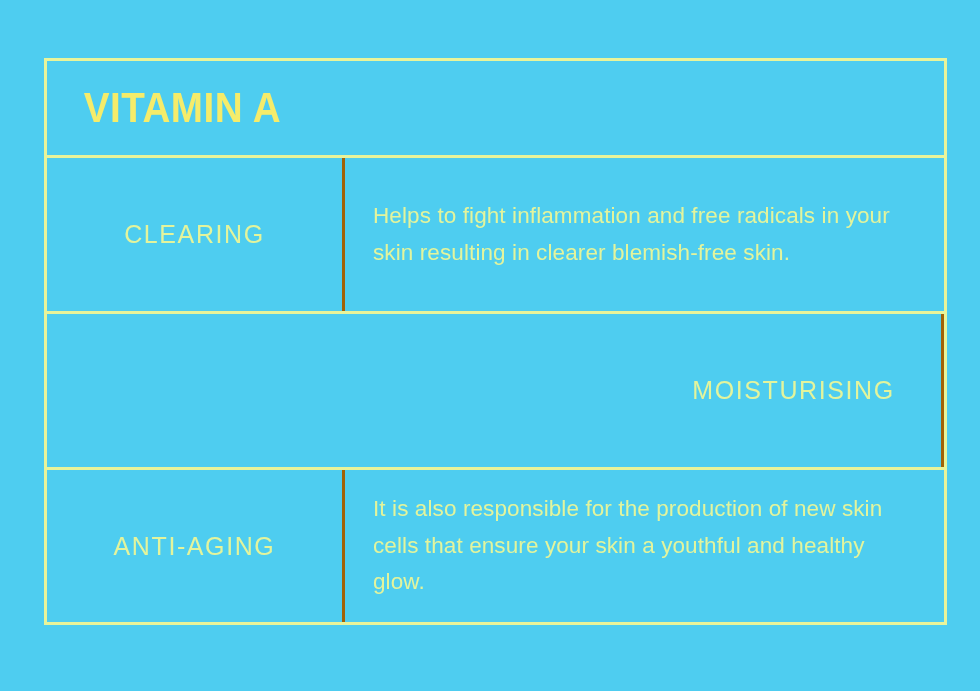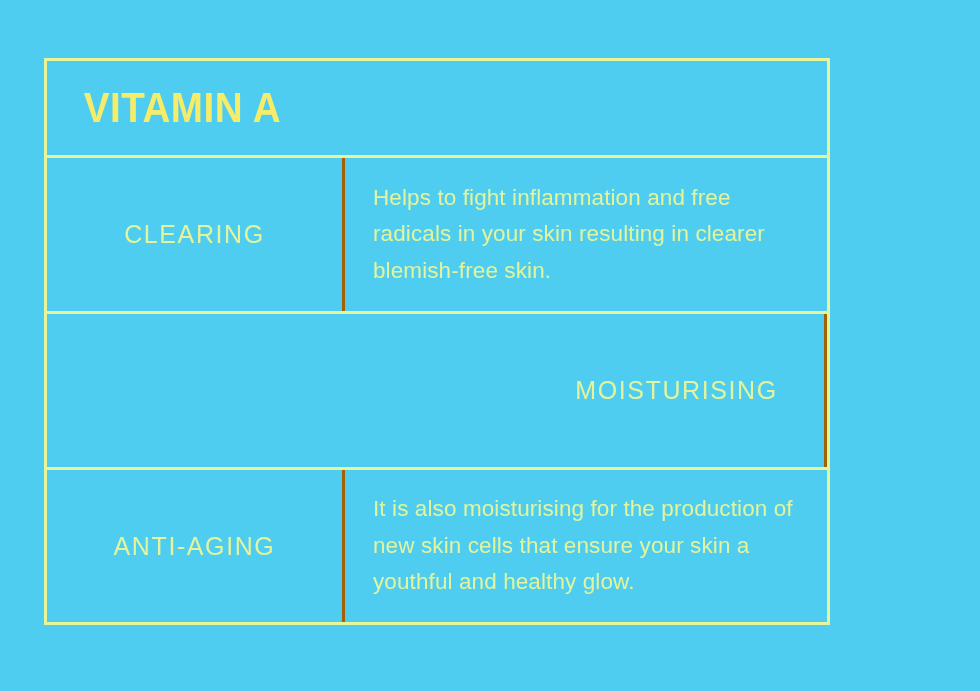--- a/index.html
+++ b/index.html
@@ -11,21 +11,21 @@
     height: 691px;
     background: #4ecdf0;
     font-family: "Liberation Sans", sans-serif;
     overflow: hidden;
   }
 
   .card {
     position: absolute;
     left: 44px;
     top: 58px;
-    width: 786px;
+    width: 903px;
     height: 567px;
     box-sizing: border-box;
     border: 3px solid #e8f49a;
     display: flex;
     flex-direction: column;
   }
 
   
   .header-row {
     height: 97px;
@@ -107,17 +107,17 @@
     </div>
   </div>
 
   <div class="row row-moisturising">
     <div class="cell-label">MOISTURISING</div>
   </div>
 
   <div class="row row-antiaging">
     <div class="cell-label">ANTI-AGING</div>
     <div class="cell-desc">
-      <div class="desc-text">It is also moisturising for the production of new skin cells that ensure your skin a youthful and healthy glow.</div>
+      <div class="desc-text">It is also responsible for the production of new skin cells that ensure your skin a youthful and healthy glow.</div>
     </div>
   </div>
 
 </div>
 
 </body></html>

